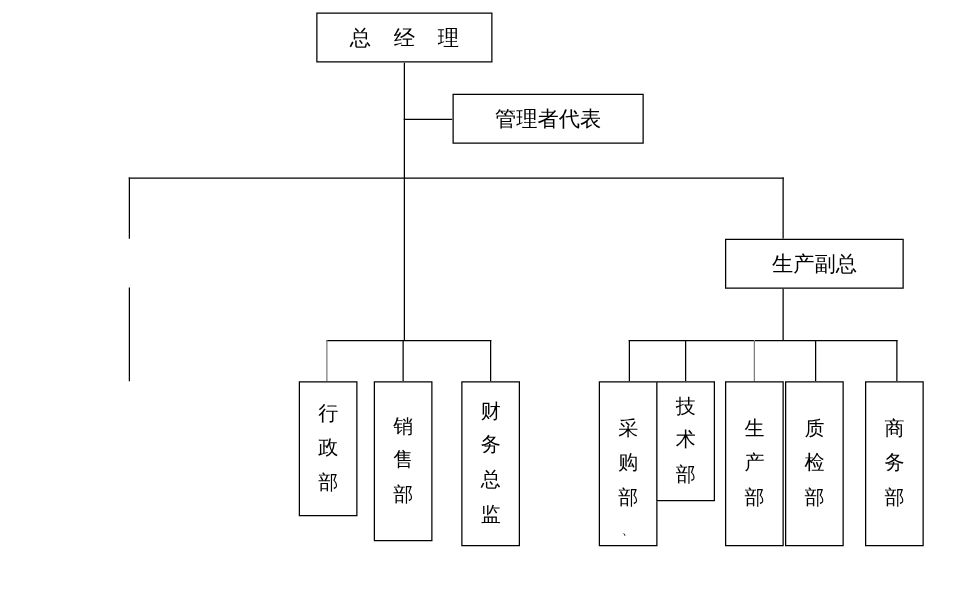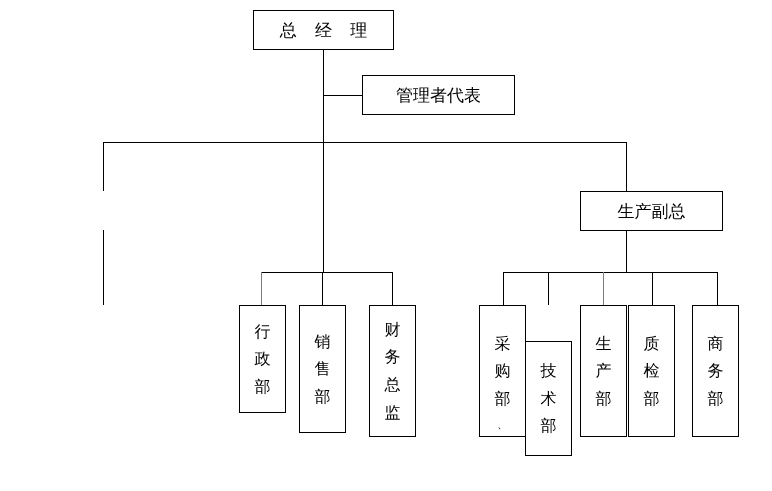--- a/index.html
+++ b/index.html
@@ -124,21 +124,21 @@
 
   <div class="node vert" style="left:369px; top:305px; width:47px; height:132px;">
     <span class="node-label">财务总监</span>
   </div>
 
   <div class="node vert" style="left:479px; top:305px; width:47px; height:132px;">
     <span class="node-label">采购部</span>
   </div>
   <span class="artifact" style="left:497px; top:419px;">、</span>
 
-  <div class="node vert" style="left:525px; top:305px; width:47px; height:115px;margin-top:36px;">
+  <div class="node vert" style="left:525px; top:305px; width:47px; height:96px;">
     <span class="node-label">技术部</span>
   </div>
 
   <div class="node vert" style="left:580px; top:305px; width:47px; height:132px;">
     <span class="node-label">生产部</span>
   </div>
 
   <div class="node vert" style="left:628px; top:305px; width:47px; height:132px;">
     <span class="node-label">质检部</span>
   </div>

